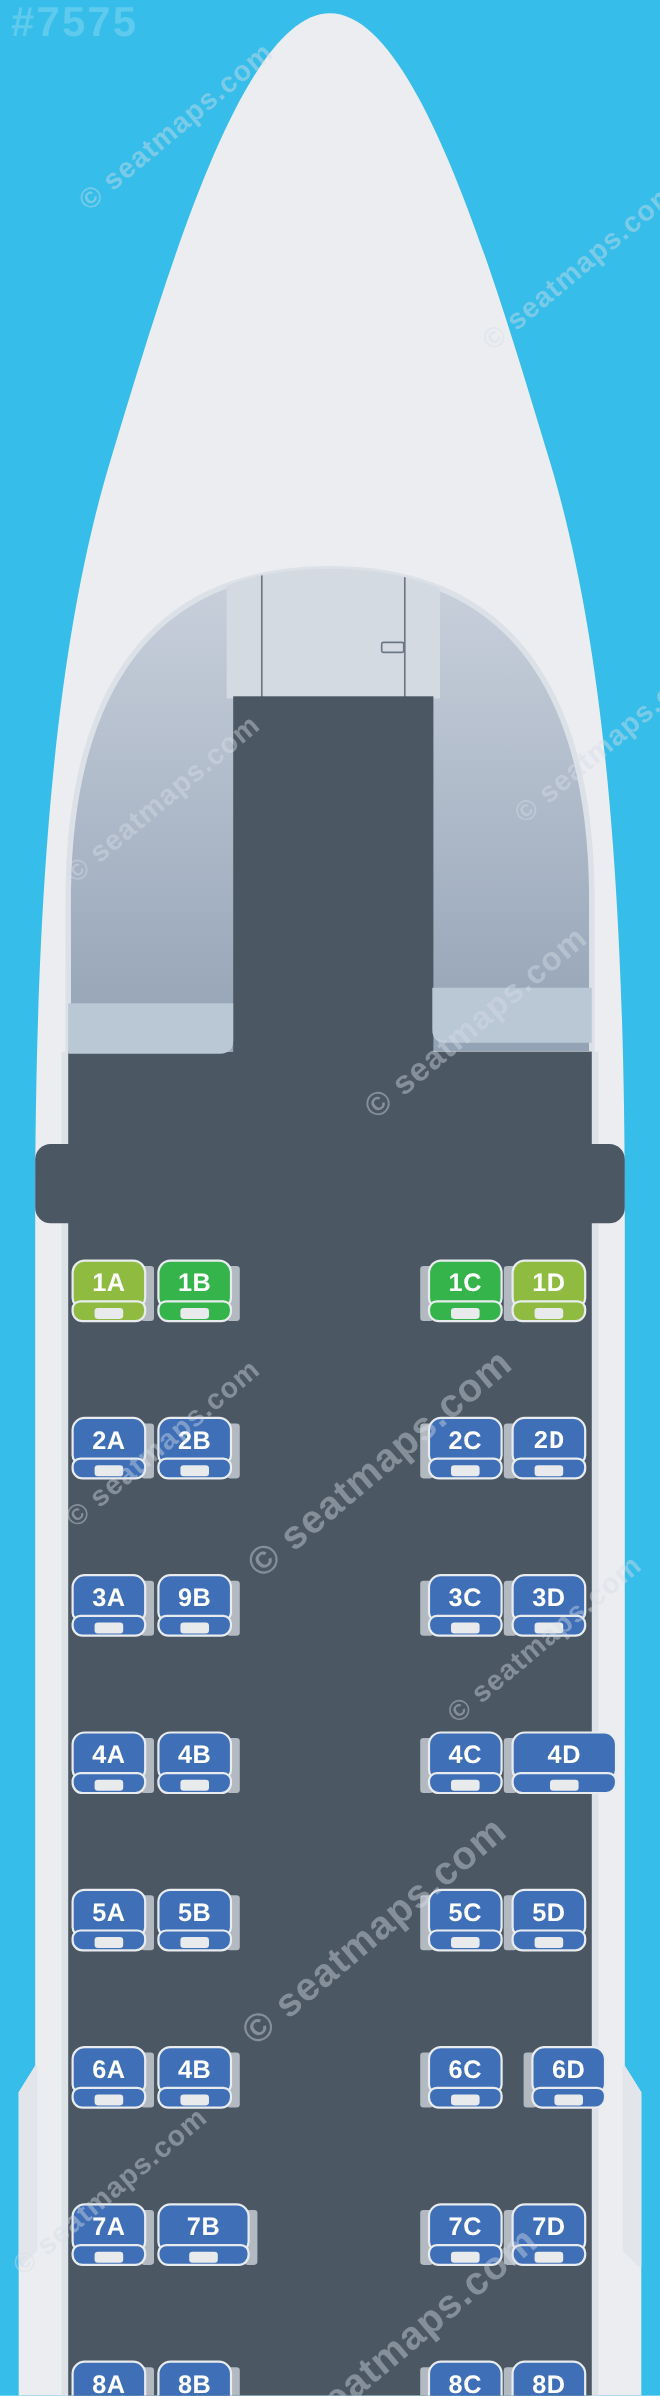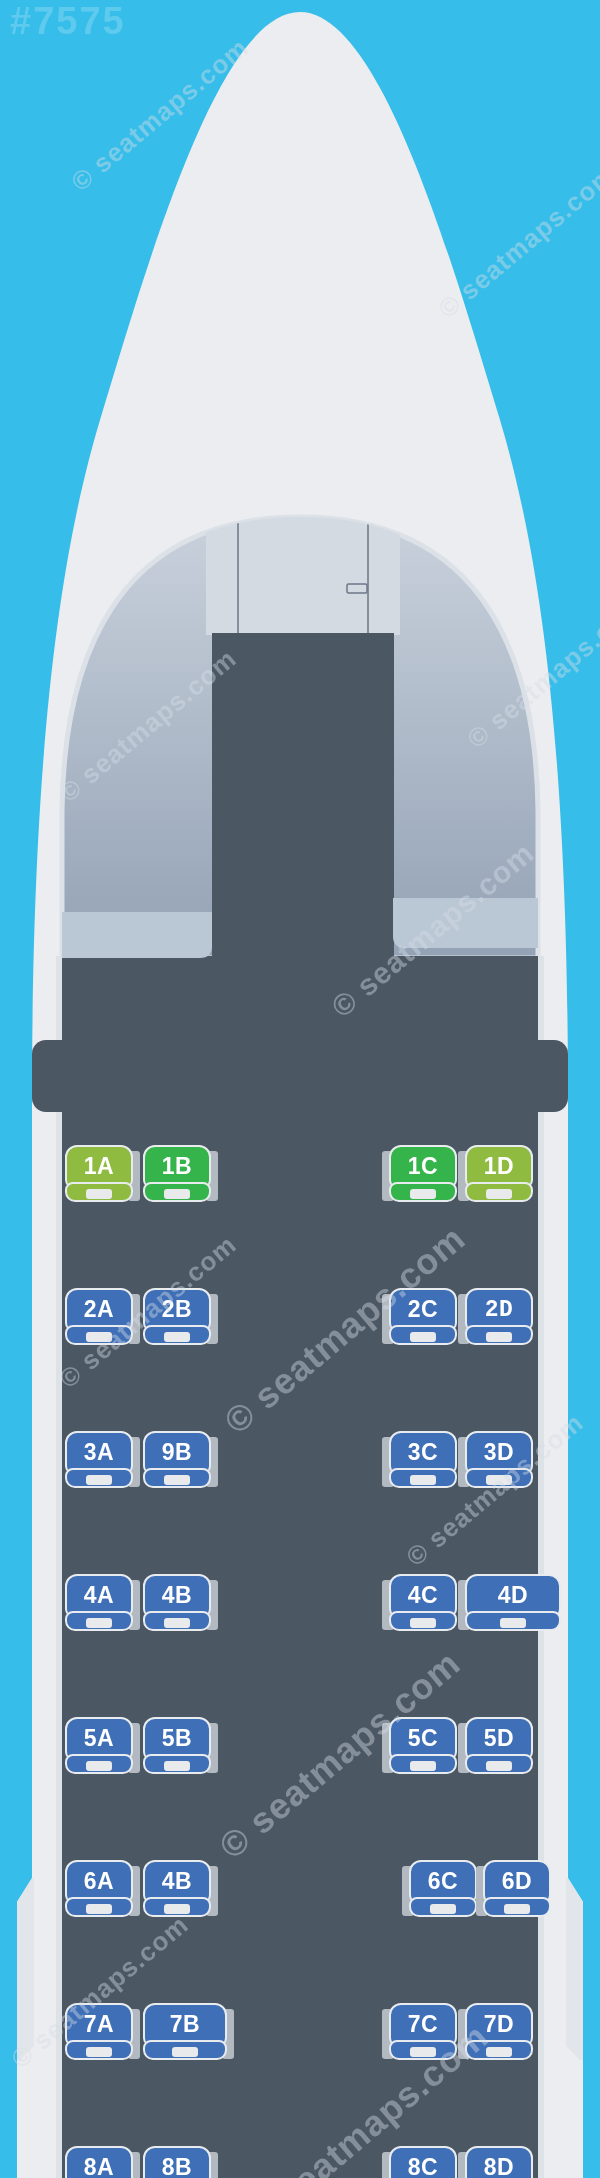--- a/index.html
+++ b/index.html
@@ -220,21 +220,21 @@
         <span class="notch" style="background:#e8eaec"></span>
         <span class="label">6A</span>
       </div>
       <div class="seat" style="left: 143px; top: 1860px;">
         <span class="tab right" style="background:#b2b9c1"></span>
         <span class="back" style="background:#3e6fb7"></span>
         <span class="cushion" style="background:#3e6fb7"></span>
         <span class="notch" style="background:#e8eaec"></span>
         <span class="label">4B</span>
       </div>
-      <div class="seat" style="left: 389px; top: 1860px; margin-left: 20px;">
+      <div class="seat" style="left: 389px; top: 1860px;">
         <span class="tab left" style="background:#b2b9c1"></span>
         <span class="back" style="background:#3e6fb7"></span>
         <span class="cushion" style="background:#3e6fb7"></span>
         <span class="notch" style="background:#e8eaec"></span>
         <span class="label">6C</span>
       </div>
       <div class="seat" style="left: 465px; top: 1860px; margin-left: 18px;">
         <span class="tab left" style="background:#b2b9c1"></span>
         <span class="back" style="background:#3e6fb7"></span>
         <span class="cushion" style="background:#3e6fb7"></span>

